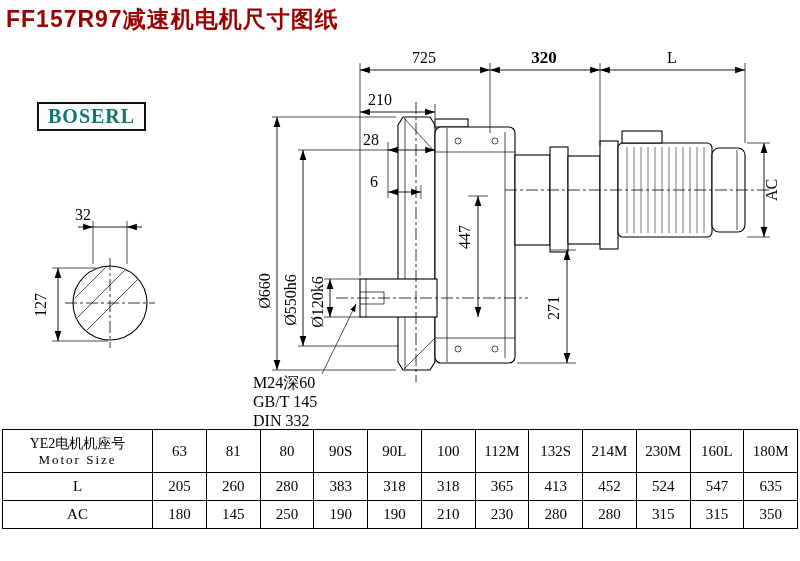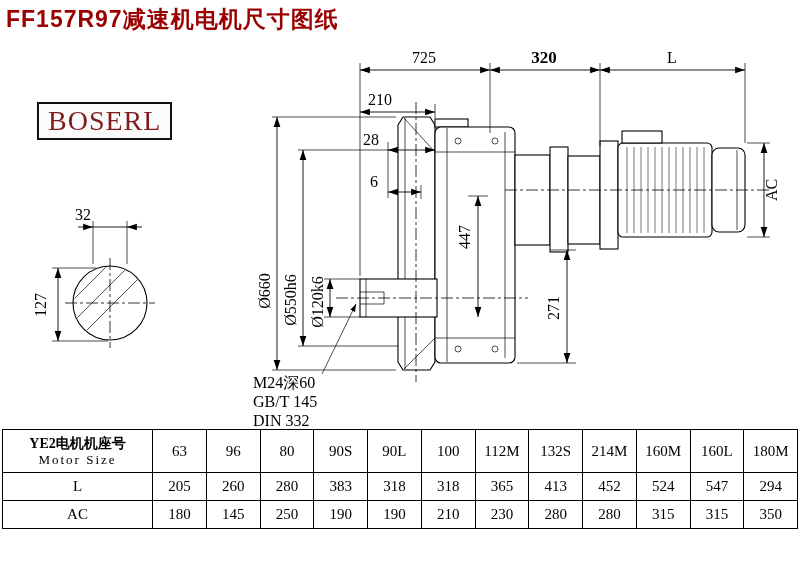--- a/index.html
+++ b/index.html
@@ -1,37 +1,37 @@
 <!DOCTYPE html>
 <html><head>
 <meta charset="utf-8">
 <style>
   html,body{margin:0;padding:0;background:#fff;}
   #stage{position:relative;width:800px;height:561px;background:#fff;overflow:hidden;
          font-family:"Liberation Sans",sans-serif;color:#000;padding-left:12px;}
   .title{position:absolute;left:6px;top:4px;font-size:23px;font-weight:bold;color:#9a0000;
          font-family:"Liberation Sans",sans-serif;letter-spacing:1px;}
   .logo{position:absolute;left:37px;top:102px;border:2px solid #111;background:#fbfbfb;
-        color:#7f1d1d;font-family:"Liberation Serif",serif;font-weight:normal;font-size:28px;
+        color:#0f766e;font-family:"Liberation Serif",serif;font-weight:bold;font-size:20px;
         padding:1px 9px;letter-spacing:1px;}
   svg{position:absolute;left:0;top:0;}
   .wht{fill:#fff;stroke:#000;stroke-width:1.1;}
   .thin{stroke:#000;fill:none;stroke-width:0.7;}
   .dim{stroke:#000;fill:none;stroke-width:0.9;}
   .cl{stroke:#000;fill:none;stroke-width:0.8;stroke-dasharray:12 3 3 3;}
   .fin{stroke:#000;stroke-width:0.55;}
   text.d{font-family:"Liberation Serif",serif;font-size:16px;fill:#000;}
   text.db{font-weight:bold;font-size:17px;}
   .size-table{position:absolute;left:2px;top:429px;width:796px;border-collapse:collapse;
         table-layout:fixed;text-align:center;font-family:"Liberation Serif",serif;
         font-size:15px;color:#000;}
   .size-table td,.size-table th{border:1px solid #000;padding:0;height:27px;
         font-weight:normal;overflow:hidden;white-space:nowrap;}
   .size-table tr.hdr th{height:42px;}
-  .hcn{font-size:14px;line-height:17px;font-weight:bold;}
+  .hcn{font-size:14px;line-height:17px;}
   .hen{font-size:13px;line-height:15px;letter-spacing:2px;}
 </style>
 </head>
 <body>
 
 <div id="stage">
 
   <div class="title">FF157R97减速机电机尺寸图纸</div>
   <div class="logo">BOSERL</div>
 
@@ -201,46 +201,46 @@
         <col>
         <col>
     </colgroup>
     <tbody>
         <tr class="hdr">
       <th>
         <div class="hcn">YE2电机机座号</div>
         <div class="hen">Motor Size</div>
       </th>
       <th>63</th>
-      <th>96</th>
+      <th>81</th>
       <th>80</th>
       <th>90S</th>
       <th>90L</th>
       <th>100</th>
       <th>112M</th>
       <th>132S</th>
       <th>214M</th>
-      <th>160M</th>
+      <th>230M</th>
       <th>160L</th>
       <th>180M</th>
     </tr>
     <tr>
       <td>L</td>
       <td>205</td>
       <td>260</td>
       <td>280</td>
       <td>383</td>
       <td>318</td>
       <td>318</td>
       <td>365</td>
       <td>413</td>
       <td>452</td>
       <td>524</td>
       <td>547</td>
-      <td>294</td>
+      <td>635</td>
     </tr>
     <tr>
       <td>AC</td>
       <td>180</td>
       <td>145</td>
       <td>250</td>
       <td>190</td>
       <td>190</td>
       <td>210</td>
       <td>230</td>

